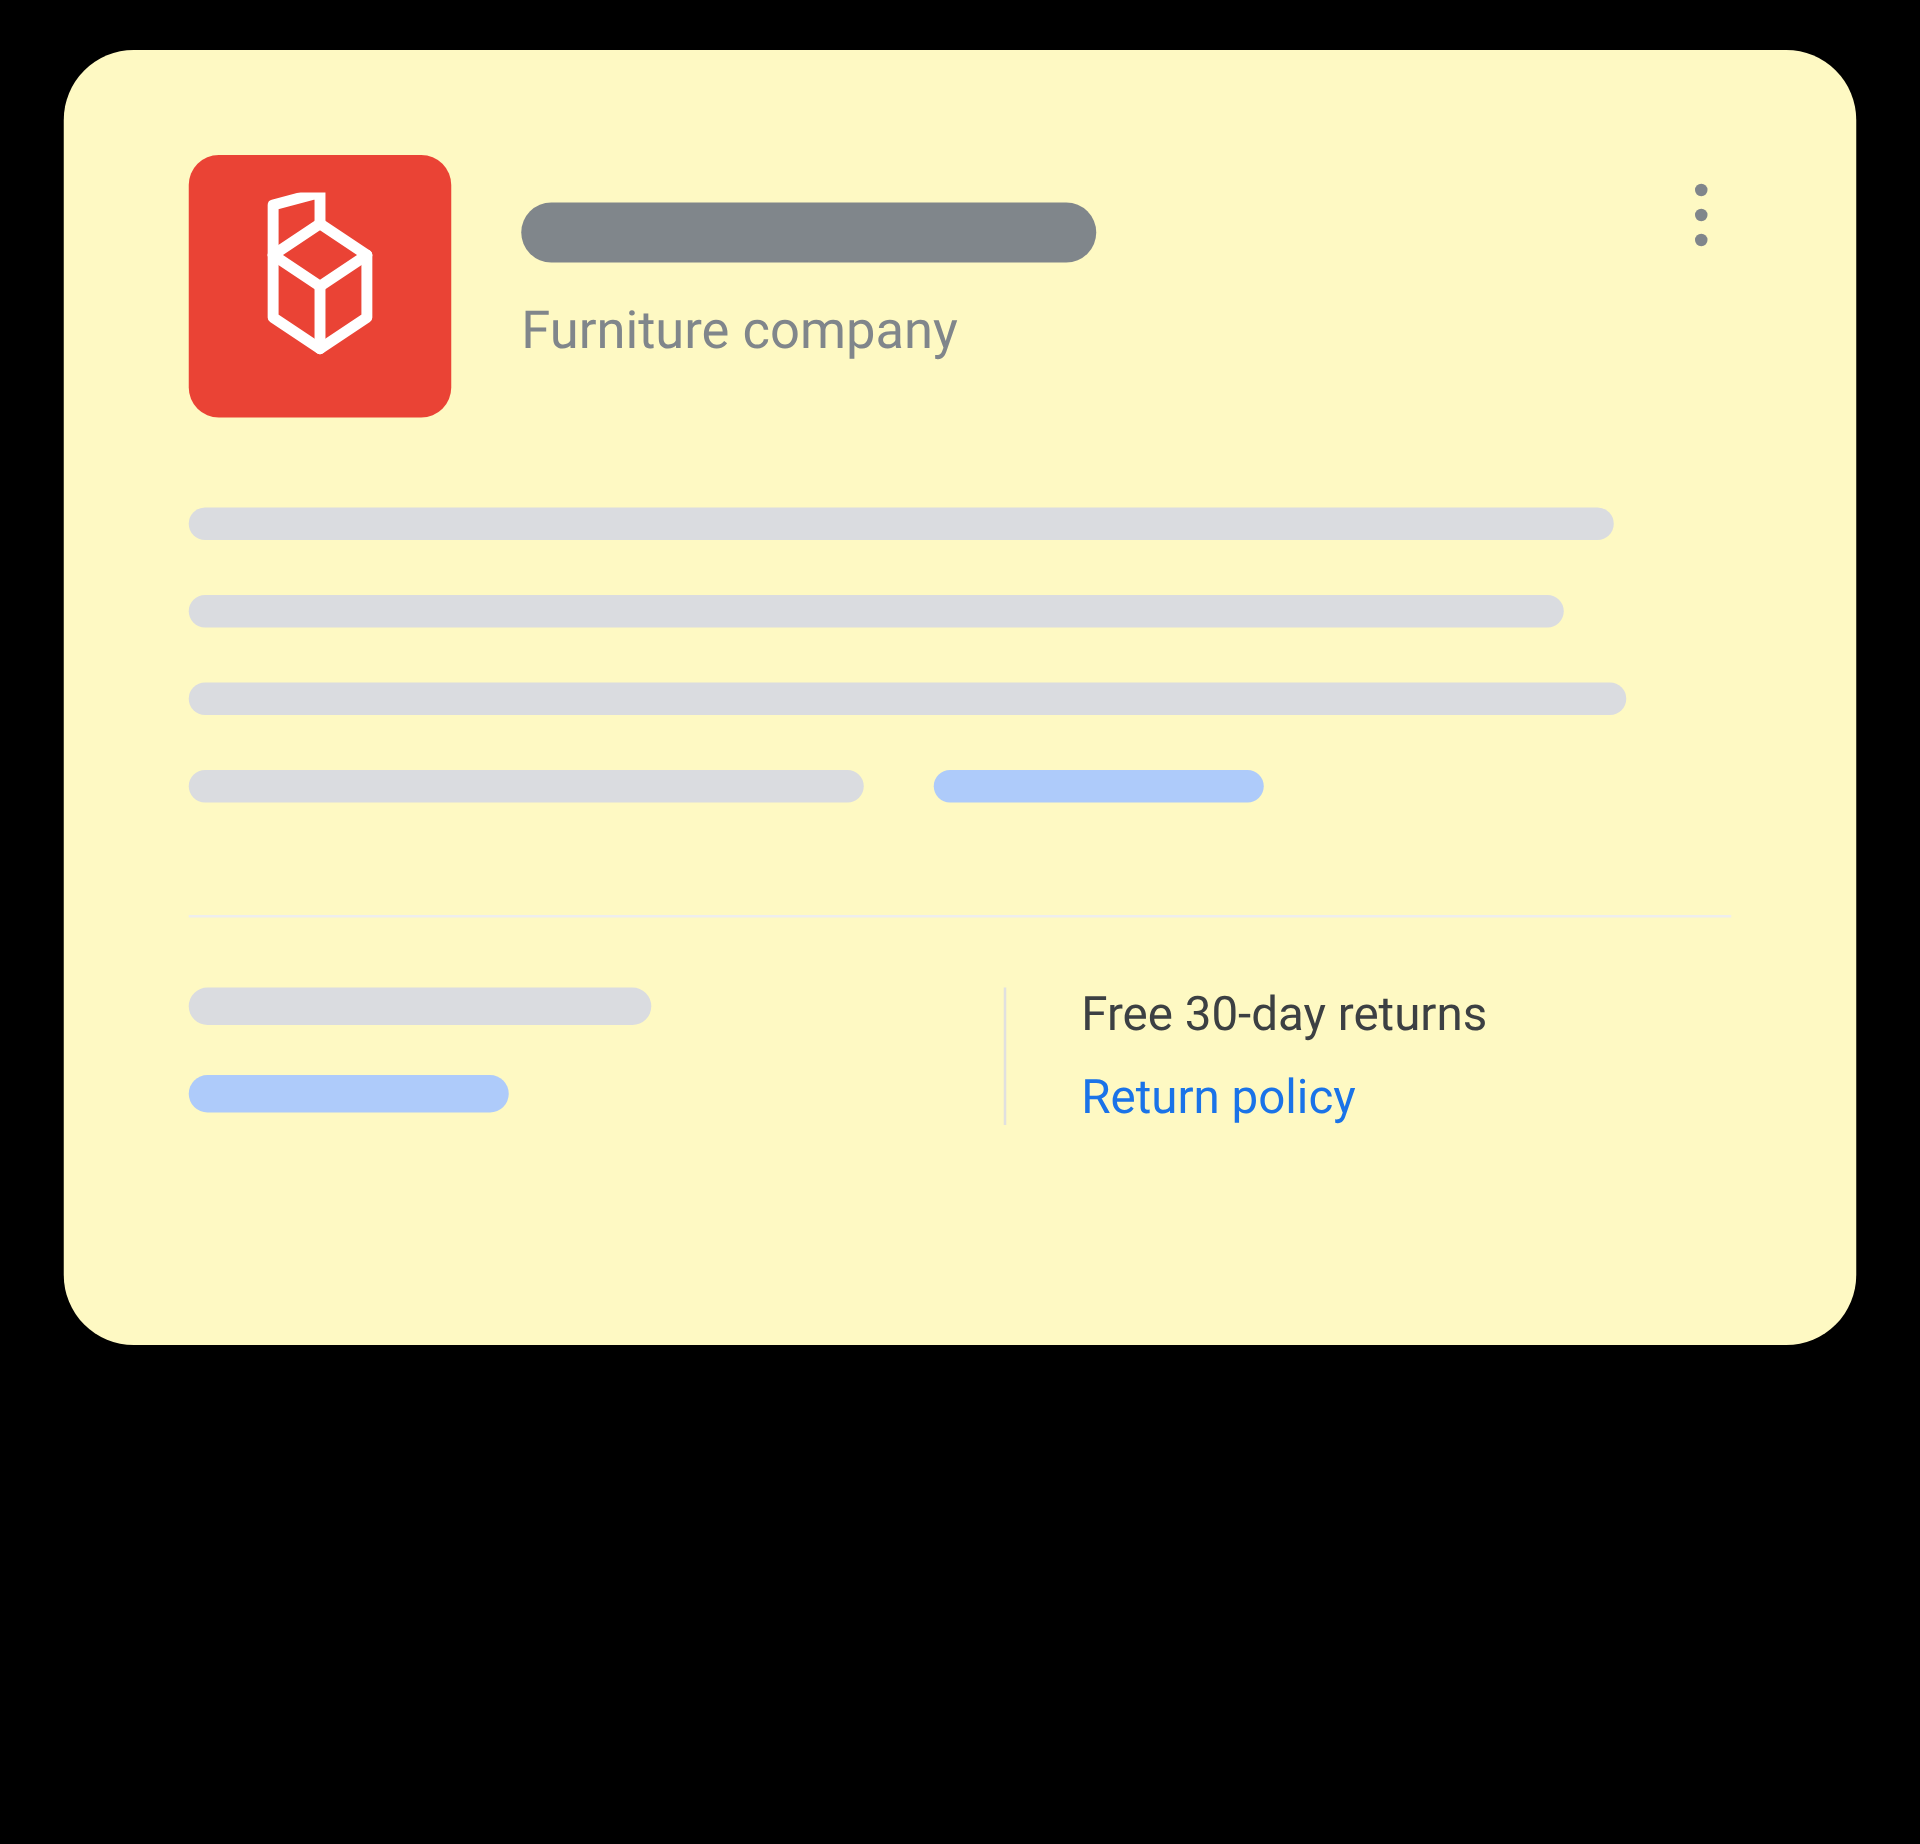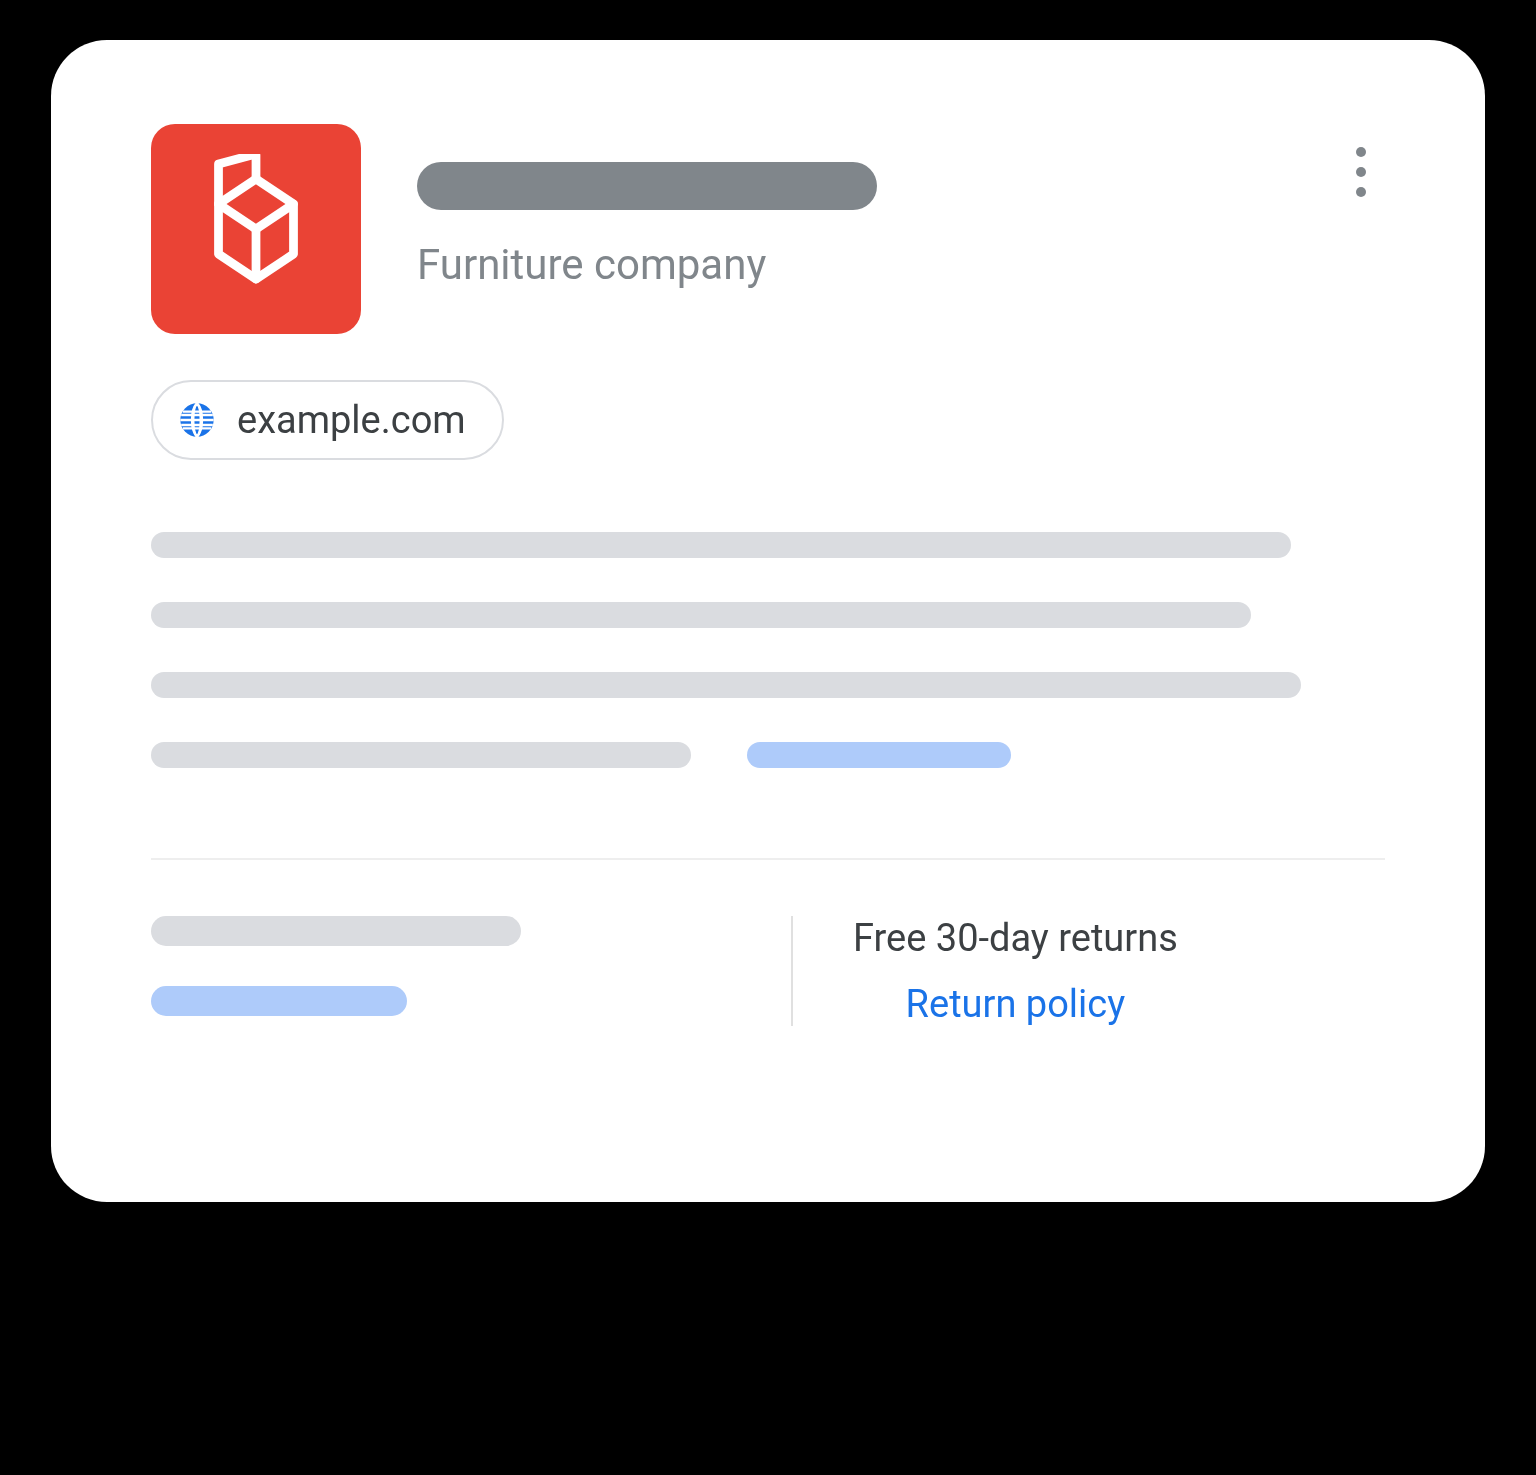--- a/index.html
+++ b/index.html
@@ -7,21 +7,21 @@
   body {
     background: #000;
     font-family: -apple-system, BlinkMacSystemFont, "Segoe UI", Roboto, Arial, sans-serif;
     display: flex;
     align-items: flex-start;
     justify-content: center;
     padding-top: 40px;
   }
   .card {
     width: 1434px;
-    background: #ffffff;
+    background: #fef9c3;
     border-radius: 56px;
     padding: 84px 100px 100px 100px;
     position: relative;
   }
   .header {
     display: flex;
     align-items: flex-start;
     gap: 56px;
   }
   .logo {
@@ -106,22 +106,21 @@
   .line-row { display: flex; gap: 56px; }
   .l4a { width: 540px; }
   .l4b { width: 264px; background: #AECBFA; }
   .divider {
     border: none;
     border-top: 2px solid #EEE;
     margin: 46px 0 56px 0;
   }
   .columns {
     display: flex;
-    gap: 0;
-    text-align: center;
+    gap: 12px;
   }
   .col-left {
     width: 640px;
     padding-right: 40px;
   }
   .col-right {
     padding-left: 60px;
     border-left: 2px solid #E0E0E0;
   }
   .phl {
@@ -174,33 +173,20 @@
         <path d="M50 60 L50 100"></path>
         <path d="M50 20 L50 0 M20 40 L20 8 L50 0"></path>
       </svg>
     </div>
     <div class="header-text">
       <div class="title-placeholder"></div>
       <div class="subtitle">Furniture company</div>
     </div>
   </div>
 
-  <div class="domain-chip">
-    <svg class="globe" viewBox="0 0 24 24">
-      <circle cx="12" cy="12" r="10" fill="#1A73E8"></circle>
-      <path d="M12 2 C8 6 8 18 12 22 C16 18 16 6 12 2 Z M2 12 H22 M3.5 7 H20.5 M3.5 17 H20.5" stroke="#fff" stroke-width="1.4" fill="none"></path>
-      <path d="M6 3.5 C7 8 7 16 6 20.5 M18 3.5 C17 8 17 16 18 20.5" stroke="#fff" stroke-width="0" fill="none"></path>
-      <path d="M4 6 Q12 10 20 6 M4 18 Q12 14 20 18" stroke="#fff" stroke-width="0" fill="none"></path>
-      <path d="M2 12a10 10 0 0 1 20 0a10 10 0 0 1-20 0" fill="none"></path>
-      <path d="M12 2a15 15 0 0 0 0 20a15 15 0 0 0 0-20" fill="#fff" opacity="0"></path>
-      <path d="M2.5 9h19M2.5 15h19" stroke="#fff" stroke-width="1.4"></path>
-      <path d="M12 2c-3 3-3 17 0 20c3-3 3-17 0-20z" fill="none" stroke="#fff" stroke-width="1.4"></path>
-    </svg>
-    <span class="domain-text">example.com</span>
-  </div>
 
   <div class="body-lines">
     <div class="line l1"></div>
     <div class="line l2"></div>
     <div class="line l3"></div>
     <div class="line-row">
       <div class="line l4a"></div>
       <div class="line l4b"></div>
     </div>
   </div>

